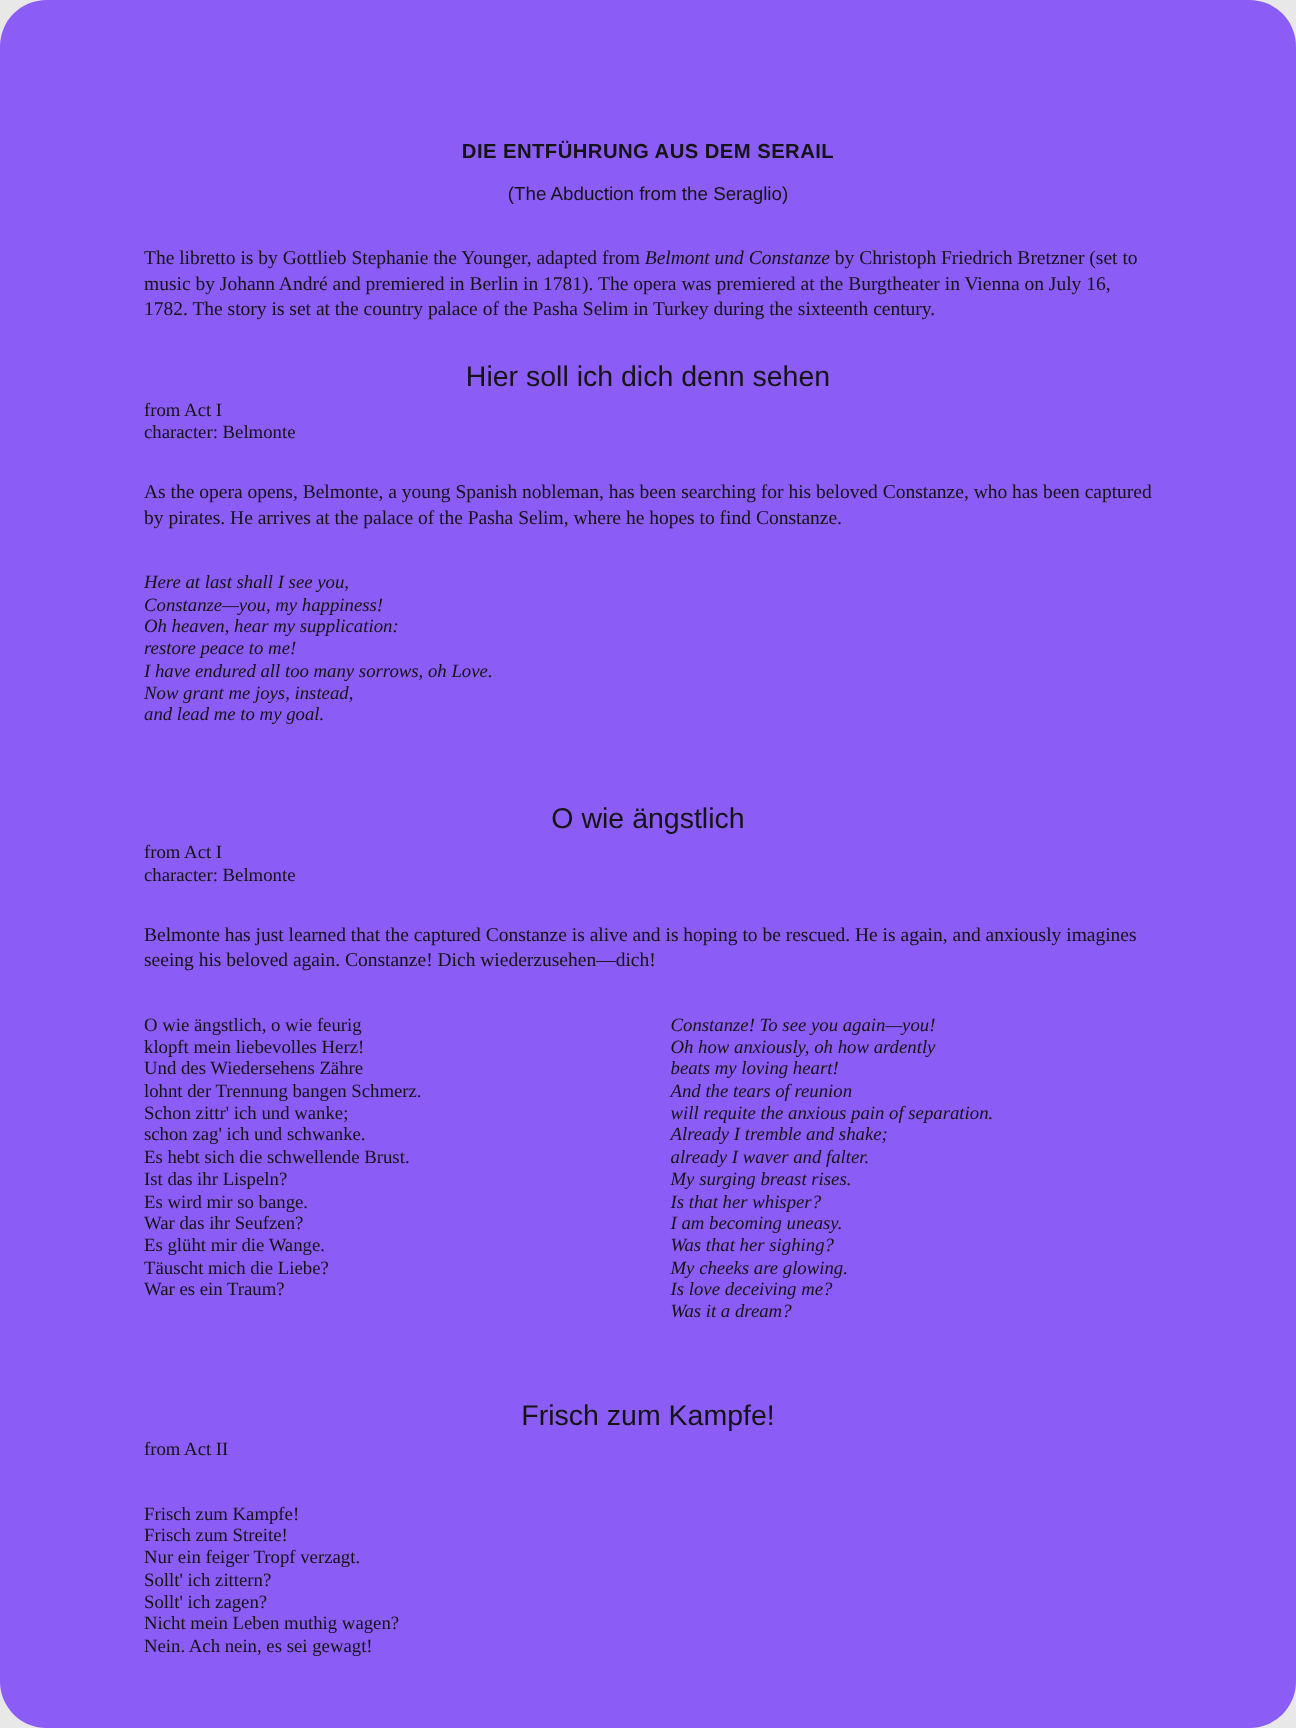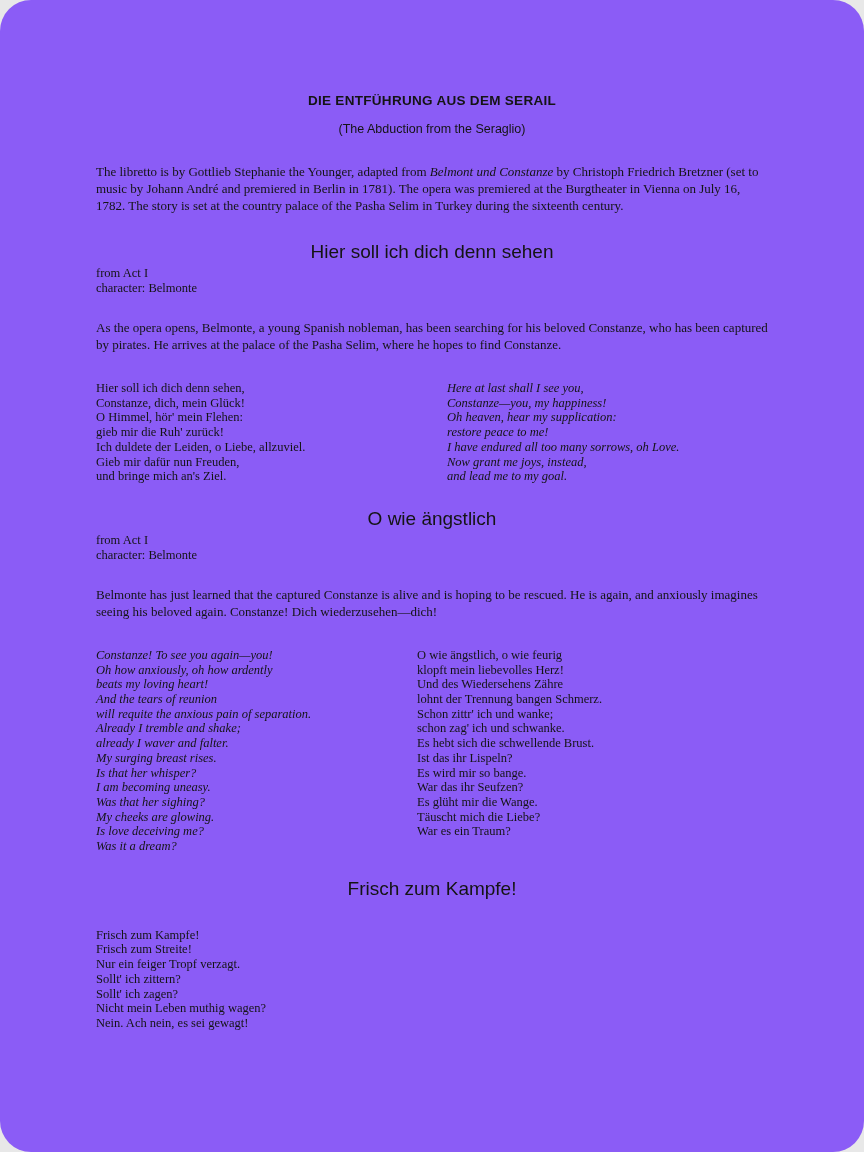--- a/index.html
+++ b/index.html
@@ -46,21 +46,21 @@
     margin: 0;
   }
   .aria-heading {
     font-family: "Liberation Sans", sans-serif;
     font-size: 19px;
     font-weight: 400;
     text-align: center;
     margin: 27px 0 3px 0;
   }
   .aria-heading.spaced {
-    margin-top: 24px;
+    margin-top: 52px;
   }
   .aria-meta {
     text-align: left;
     font-size: 12.5px;
     line-height: 15px;
   }
   .aria-desc {
     margin: 23px 0 0 0;
     line-height: 17px;
   }
@@ -93,75 +93,69 @@
   <div class="doc-subtitle">(The Abduction from the Seraglio)</div>
 
   <p class="intro"><span>The libretto is by Gottlieb Stephanie the Younger, adapted from </span><em>Belmont und Constanze</em><span> by Christoph Friedrich Bretzner (set to music by Johann André and premiered in Berlin in 1781). The opera was premiered at the Burgtheater in Vienna on July 16, 1782. The story is set at the country palace of the Pasha Selim in Turkey during the sixteenth century.</span></p>
 
   <section class="aria-section">
     <h2 class="aria-heading">Hier soll ich dich denn sehen</h2>
     <div class="aria-meta">from Act I</div>
     <div class="aria-meta">character: Belmonte</div>
     <p class="aria-desc">As the opera opens, Belmonte, a young Spanish nobleman, has been searching for his beloved Constanze, who has been captured by pirates. He arrives at the palace of the Pasha Selim, where he hopes to find Constanze.</p>
     <div class="verses">
-      <div class="verse german">Hier soll ich dich denn sehen,
-Constanze, dich, mein Glück!
-O Himmel, hör' mein Flehen:
-gieb mir die Ruh' zurück!
-Ich duldete der Leiden, o Liebe, allzuviel.
-Gieb mir dafür nun Freuden,
-und bringe mich an's Ziel.</div>
       <div class="verse english">Here at last shall I see you,
 Constanze—you, my happiness!
 Oh heaven, hear my supplication:
 restore peace to me!
 I have endured all too many sorrows, oh Love.
 Now grant me joys, instead,
 and lead me to my goal.</div>
     </div>
   </section>
 
   <section class="aria-section">
     <h2 class="aria-heading spaced">O wie ängstlich</h2>
     <div class="aria-meta">from Act I</div>
     <div class="aria-meta">character: Belmonte</div>
     <p class="aria-desc">Belmonte has just learned that the captured Constanze is alive and is hoping to be rescued. He is again, and anxiously imagines seeing his beloved again. Constanze! Dich wiederzusehen—dich!</p>
     <div class="verses">
+      <div class="verse german">O wie ängstlich, o wie feurig
+klopft mein liebevolles Herz!
+Und des Wiedersehens Zähre
+lohnt der Trennung bangen Schmerz.
+Schon zittr' ich und wanke;
+schon zag' ich und schwanke.
+Es hebt sich die schwellende Brust.
+Ist das ihr Lispeln?
+Es wird mir so bange.
+War das ihr Seufzen?
+Es glüht mir die Wange.
+Täuscht mich die Liebe?
+War es ein Traum?</div>
       <div class="verse english">Constanze! To see you again—you!
 Oh how anxiously, oh how ardently
 beats my loving heart!
 And the tears of reunion
 will requite the anxious pain of separation.
 Already I tremble and shake;
 already I waver and falter.
 My surging breast rises.
 Is that her whisper?
 I am becoming uneasy.
 Was that her sighing?
 My cheeks are glowing.
 Is love deceiving me?
 Was it a dream?</div>
-      <div class="verse german">O wie ängstlich, o wie feurig
-klopft mein liebevolles Herz!
-Und des Wiedersehens Zähre
-lohnt der Trennung bangen Schmerz.
-Schon zittr' ich und wanke;
-schon zag' ich und schwanke.
-Es hebt sich die schwellende Brust.
-Ist das ihr Lispeln?
-Es wird mir so bange.
-War das ihr Seufzen?
-Es glüht mir die Wange.
-Täuscht mich die Liebe?
-War es ein Traum?</div>
     </div>
   </section>
 
   <section class="aria-section">
     <h2 class="aria-heading spaced">Frisch zum Kampfe!</h2>
+    <div class="aria-meta">from Act II</div>
     <div class="verses">
       <div class="verse german">Frisch zum Kampfe!
 Frisch zum Streite!
 Nur ein feiger Tropf verzagt.
 Sollt' ich zittern?
 Sollt' ich zagen?
 Nicht mein Leben muthig wagen?
 Nein. Ach nein, es sei gewagt!</div>
     </div>
   </section>

